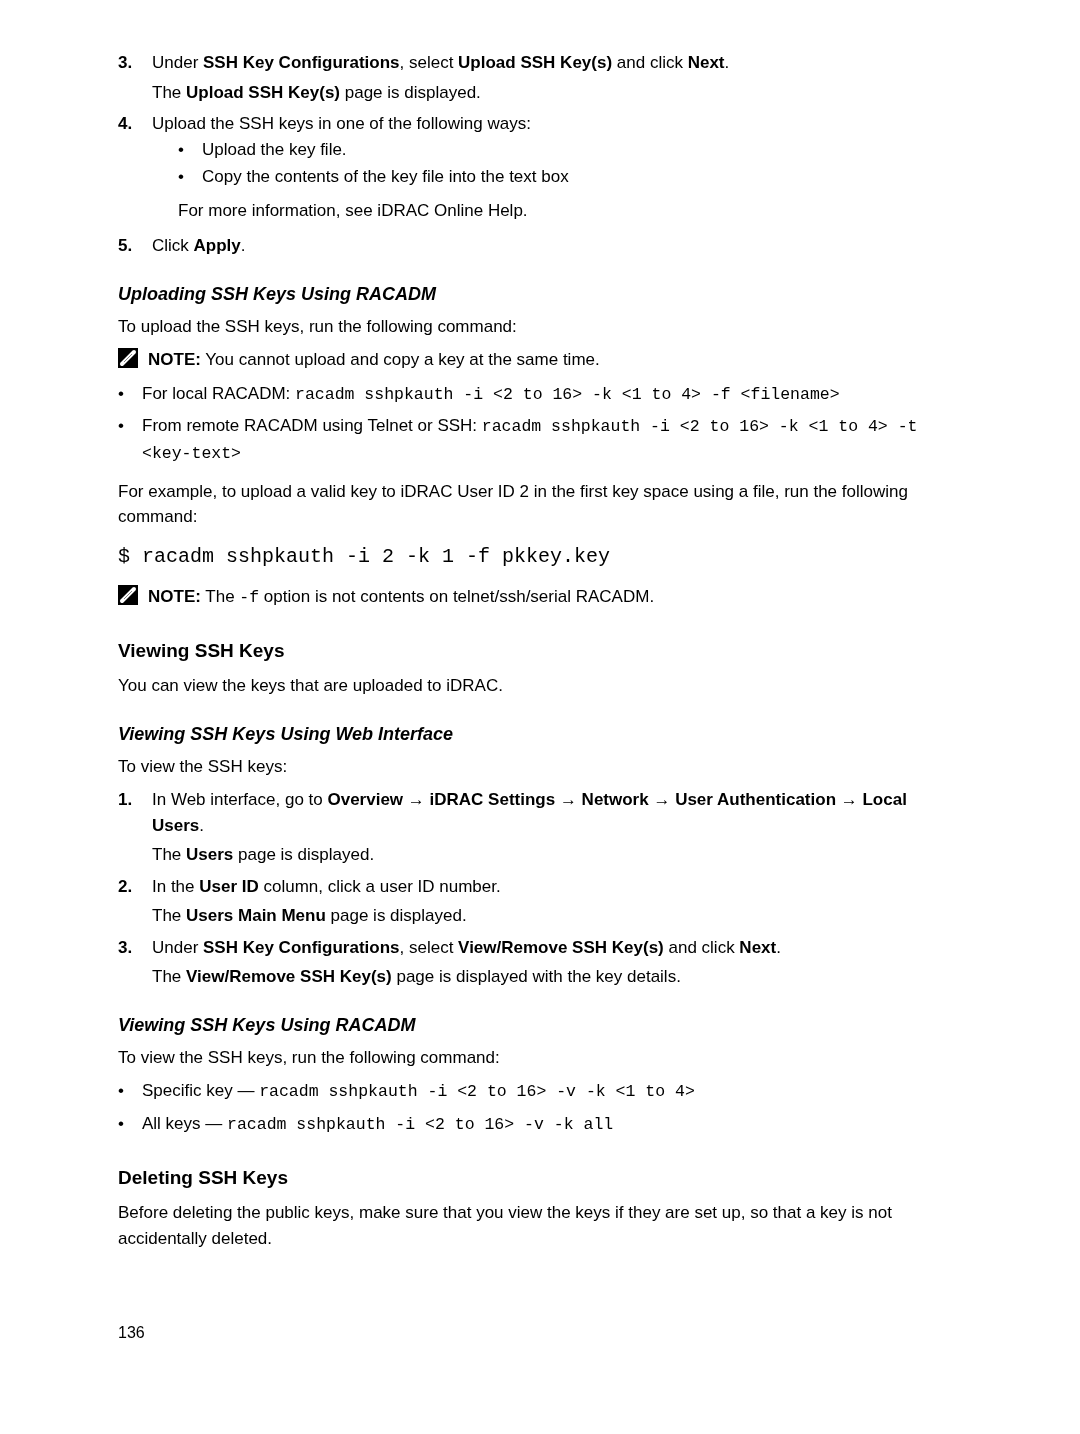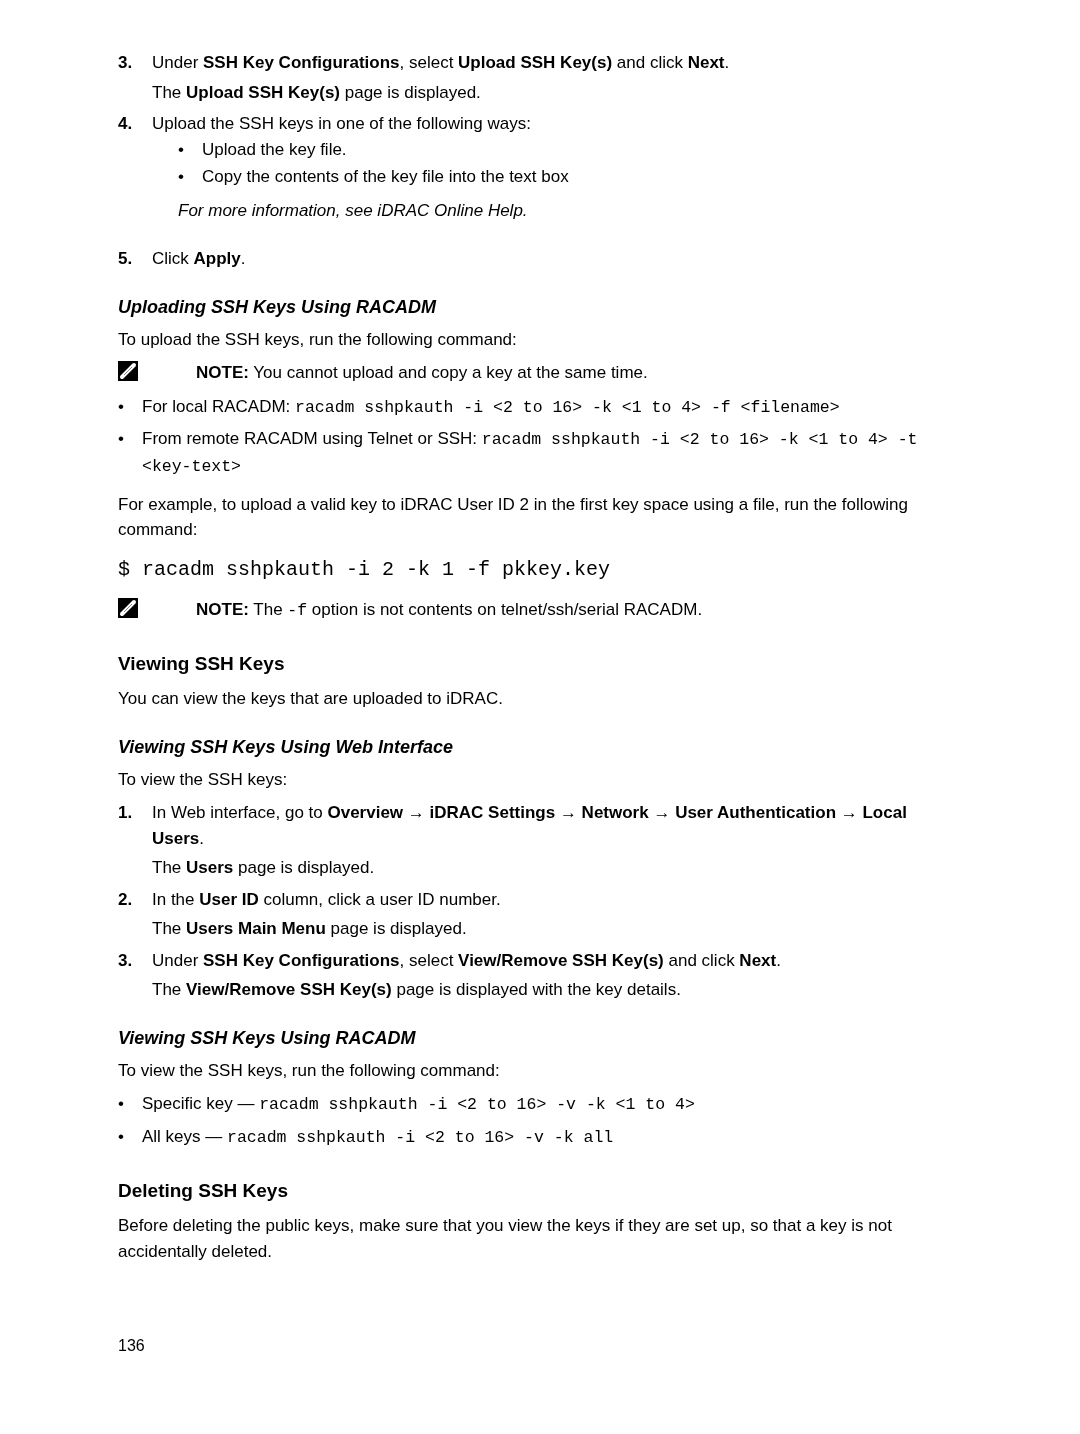--- a/index.html
+++ b/index.html
@@ -52,22 +52,21 @@
   .top-bullet-dot {
     width: 24px;
     flex-shrink: 0;
   }
   .top-bullet-text {
     flex: 1;
   }
   .para-after {
     margin-left: 26px;
     margin-top: 8px;
-    margin-bottom: 17px;
-    font-style: italic;
+    margin-bottom: 4px;
   }
   .h3 {
     font-style: italic;
     font-weight: bold;
     font-size: 18px;
     margin-top: 22px;
     margin-bottom: 6px;
   }
   .h2 {
     font-weight: bold;
@@ -75,21 +74,20 @@
     margin-top: 26px;
     margin-bottom: 8px;
   }
   .body-text {
     margin-bottom: 8px;
   }
   .note-row {
     display: flex;
     align-items: flex-start;
     margin: 8px 0;
-    gap: 48px;
   }
   .note-icon {
     width: 24px;
     flex-shrink: 0;
     padding-top: 1px;
   }
   .note-icon svg {
     display: block;
   }
   .note-text {

